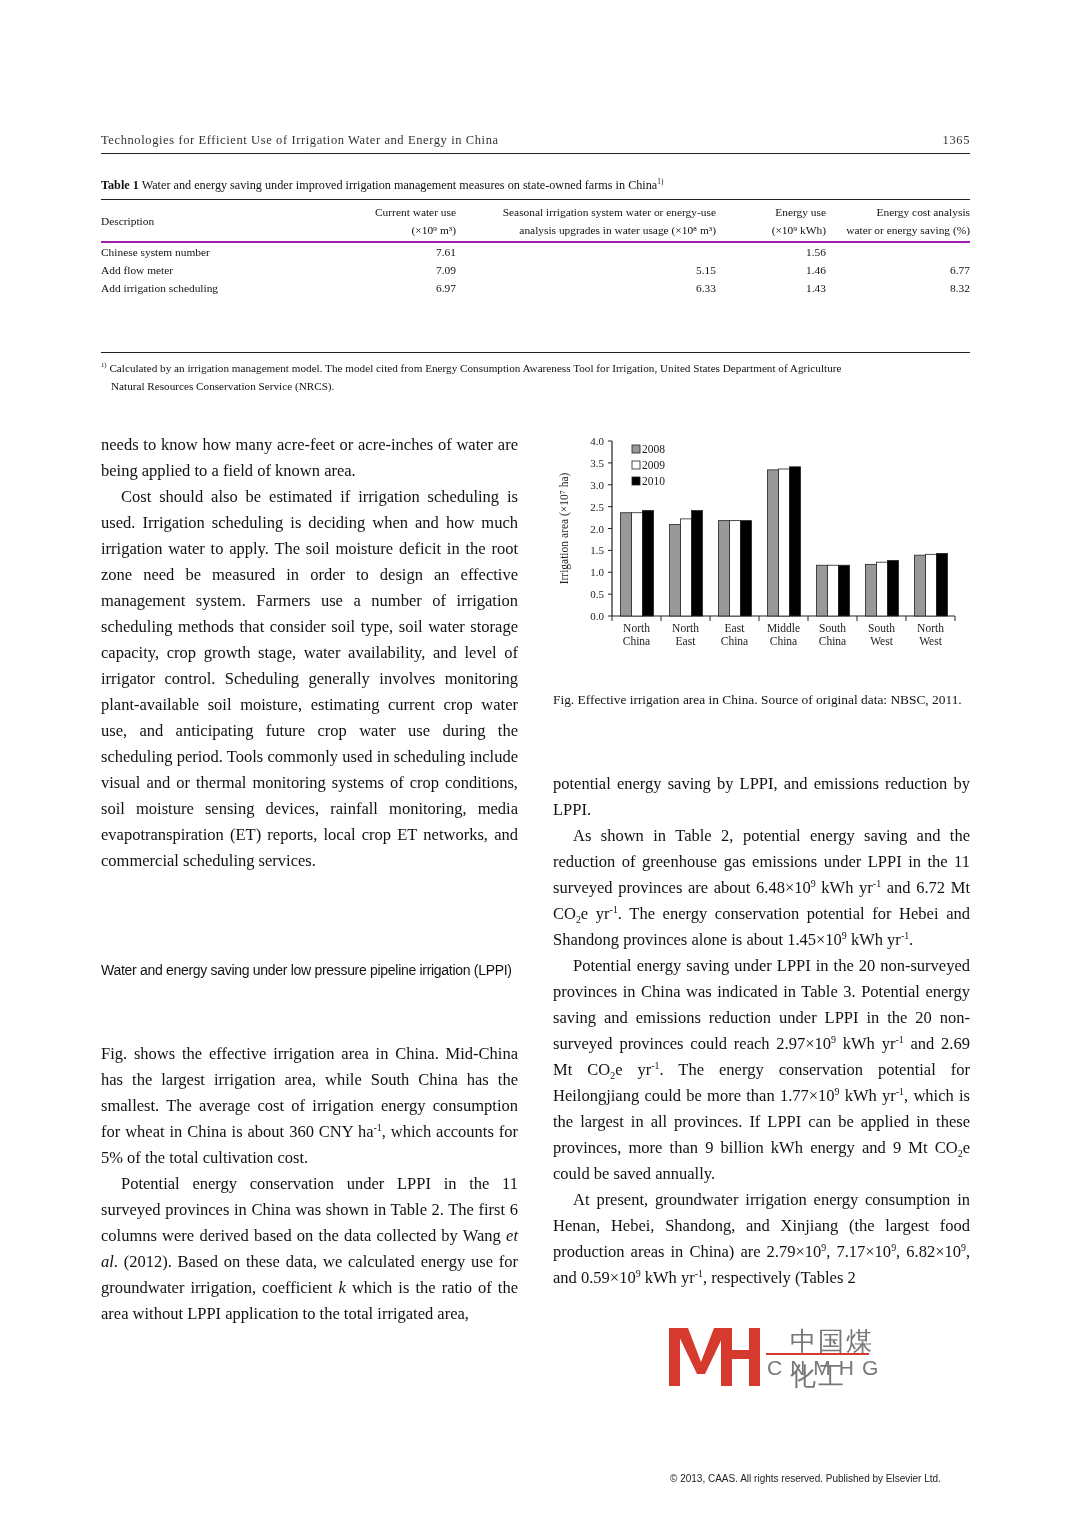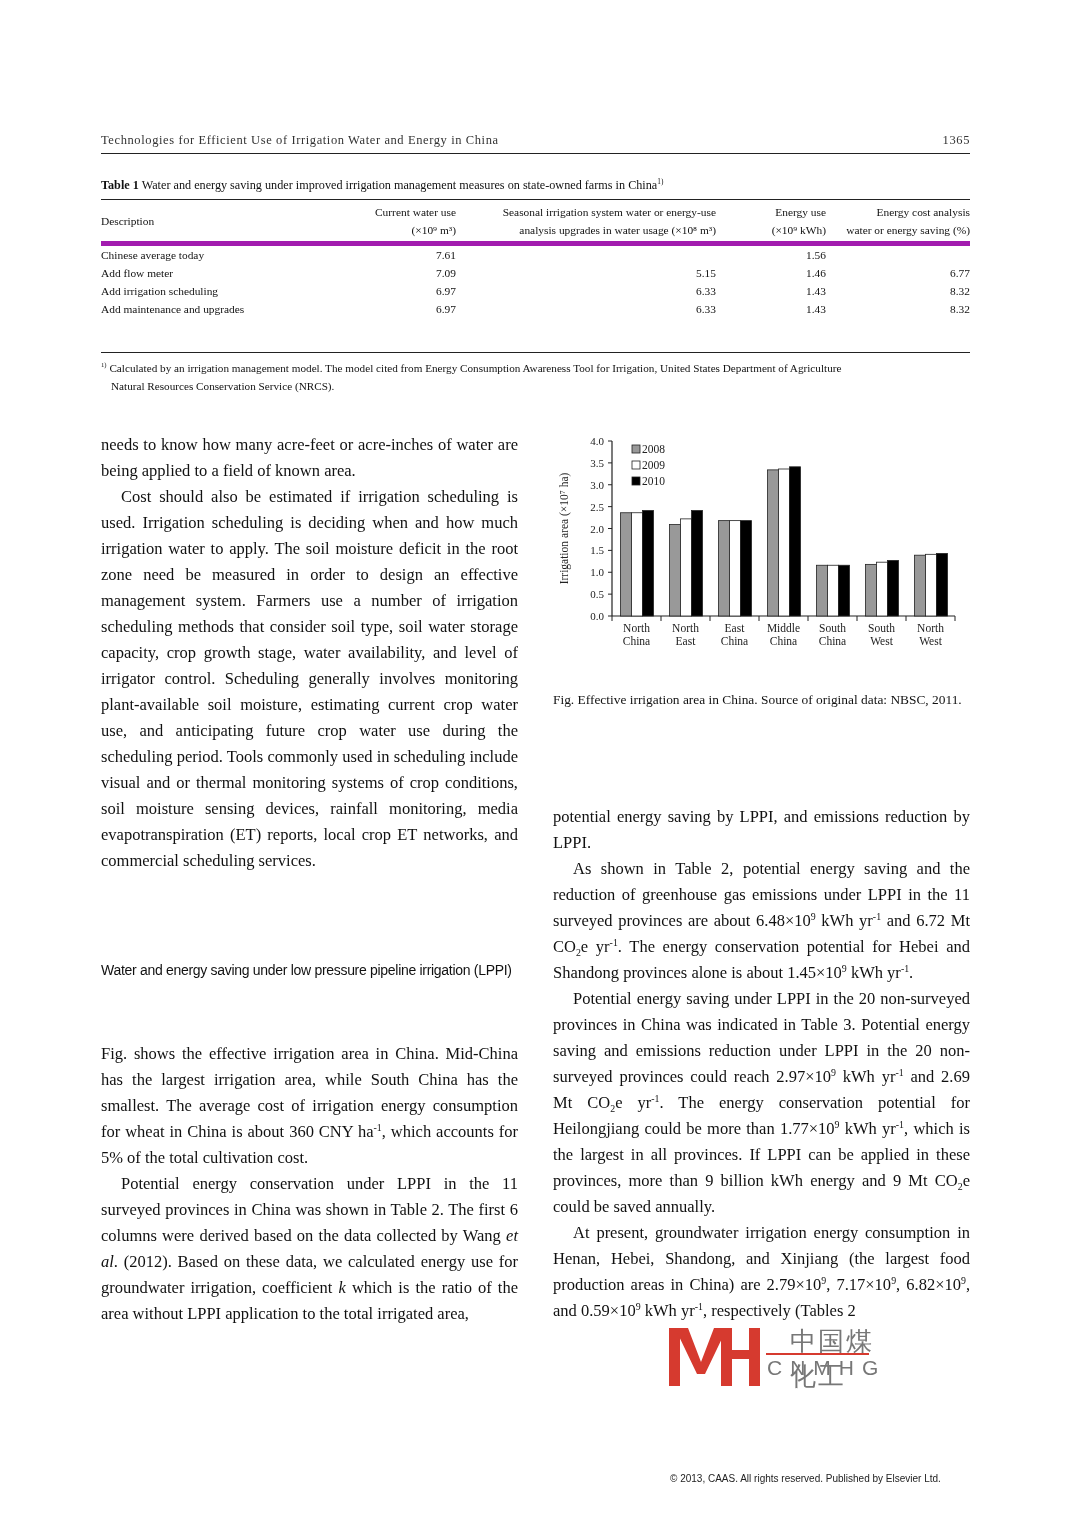--- a/index.html
+++ b/index.html
@@ -8,29 +8,29 @@
   .running-head{left:101px;top:133px;width:869px;font-size:12.5px;letter-spacing:0.6px;color:#333;}
   .running-head .pg{position:absolute;right:0;top:0;}
   .rule{position:absolute;left:101px;width:869px;background:#222;}
   .tcap{left:101px;top:178px;font-size:12.2px;}
   .tcap b{font-weight:bold;}
   sup{font-size:0.6em;line-height:0;}
   sub{font-size:0.6em;line-height:0;}
   table.t1{position:absolute;left:101px;top:201px;width:869px;border-collapse:collapse;font-size:11.4px;}
   table.t1 th{font-weight:normal;line-height:18px;padding:2px 0;vertical-align:middle;}
   table.t1 td{line-height:18px;padding:0;}
-  table.t1 thead tr{border-bottom:5px solid #a21caf;}
+  table.t1 thead tr{border-bottom:2px solid #a21caf;}
   table.t1 .c{text-align:right;}
   table.t1 .l{text-align:left;}
   .fn{left:101px;top:359px;width:880px;font-size:11.2px;line-height:18px;}
   .col{font-size:16.5px;line-height:26px;text-align:justify;}
   .col p{margin:0;}
   .col p.ind{text-indent:20px;}
   .leftcol{left:101px;top:432px;width:417px;}
-  .rightcol{left:553px;top:771px;width:417px;margin-top:33px;}
+  .rightcol{left:553px;top:771px;width:417px;}
   .sechead{left:101px;top:956px;width:430px;font-family:"Liberation Sans","DejaVu Sans",sans-serif;font-size:14px;line-height:28px;letter-spacing:-0.3px;}
   .figcap{left:553px;top:691px;width:420px;font-size:13.4px;line-height:18px;}
   .copyright{left:670px;top:1473px;font-family:"Liberation Sans","DejaVu Sans",sans-serif;font-size:10px;color:#222;}
   .logo{left:669px;top:1322px;width:210px;height:66px;}
   .logo .cn{position:absolute;left:96px;top:2px;font-family:"DejaVu Sans",sans-serif;font-size:26px;color:#777;letter-spacing:2px;margin-left:25px;}
   .logo .en{position:absolute;left:98px;top:34px;font-family:"Liberation Sans",sans-serif;font-size:21px;color:#777;letter-spacing:8px;}
   .logo .bar{position:absolute;left:97px;top:31px;width:103px;height:2px;background:#d63a2f;}
   svg text{font-family:"Liberation Serif","DejaVu Serif",serif;}
 </style>
 </head>
@@ -60,42 +60,35 @@
     <tr>
       <th class="l">Description</th>
       <th class="c"><span>Current water use</span><br><span>(×10⁹ m³)</span></th>
       <th class="c"><span>Seasonal irrigation system water or energy-use</span><br><span>analysis upgrades in water usage (×10⁸ m³)</span></th>
       <th class="c"><span>Energy use</span><br><span>(×10⁹ kWh)</span></th>
       <th class="c"><span>Energy cost analysis</span><br><span>water or energy saving (%)</span></th>
     </tr>
   </thead>
   <tbody id="t1body">
       <tr>
-        <td class="l">Chinese average today</td>
+        <td class="l">Chinese system number</td>
         <td class="c">7.61</td>
         <td class="c"></td>
         <td class="c">1.56</td>
         <td class="c"></td>
       </tr>
       <tr>
         <td class="l">Add flow meter</td>
         <td class="c">7.09</td>
         <td class="c">5.15</td>
         <td class="c">1.46</td>
         <td class="c">6.77</td>
       </tr>
       <tr>
         <td class="l">Add irrigation scheduling</td>
-        <td class="c">6.97</td>
-        <td class="c">6.33</td>
-        <td class="c">1.43</td>
-        <td class="c">8.32</td>
-      </tr>
-      <tr>
-        <td class="l">Add maintenance and upgrades</td>
         <td class="c">6.97</td>
         <td class="c">6.33</td>
         <td class="c">1.43</td>
         <td class="c">8.32</td>
       </tr>
     </tbody>
 </table>
 <div class="rule" style="top:352px;height:1.3px;"></div>
 
 <div class="abs fn">

